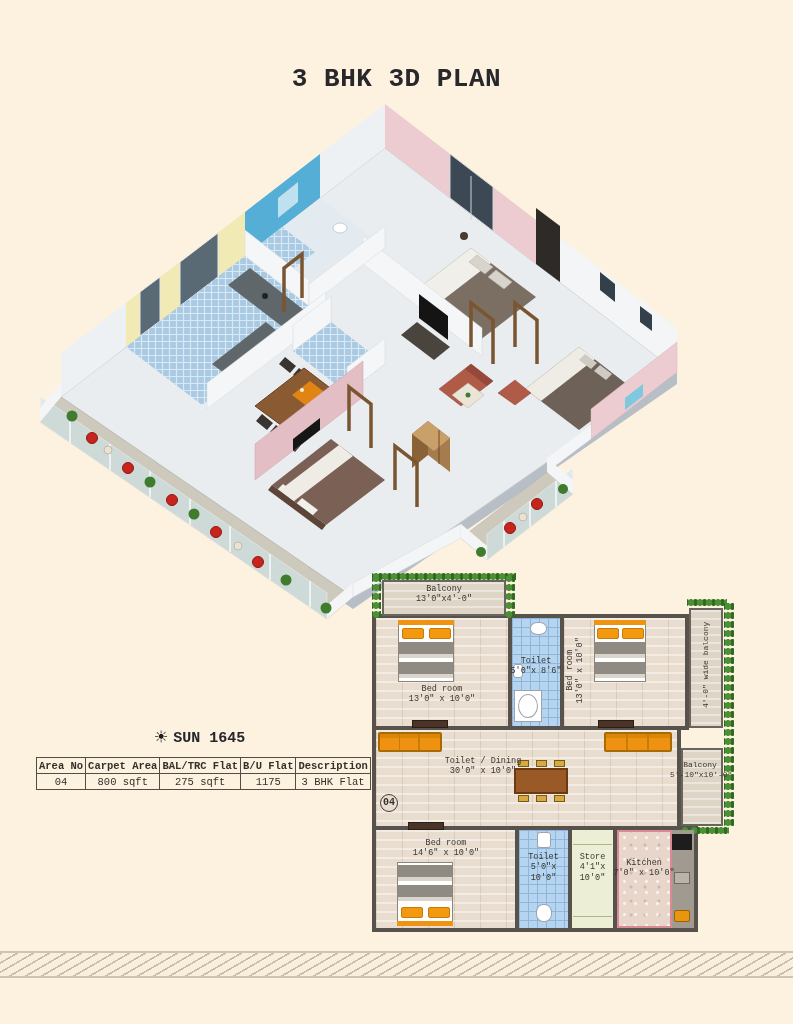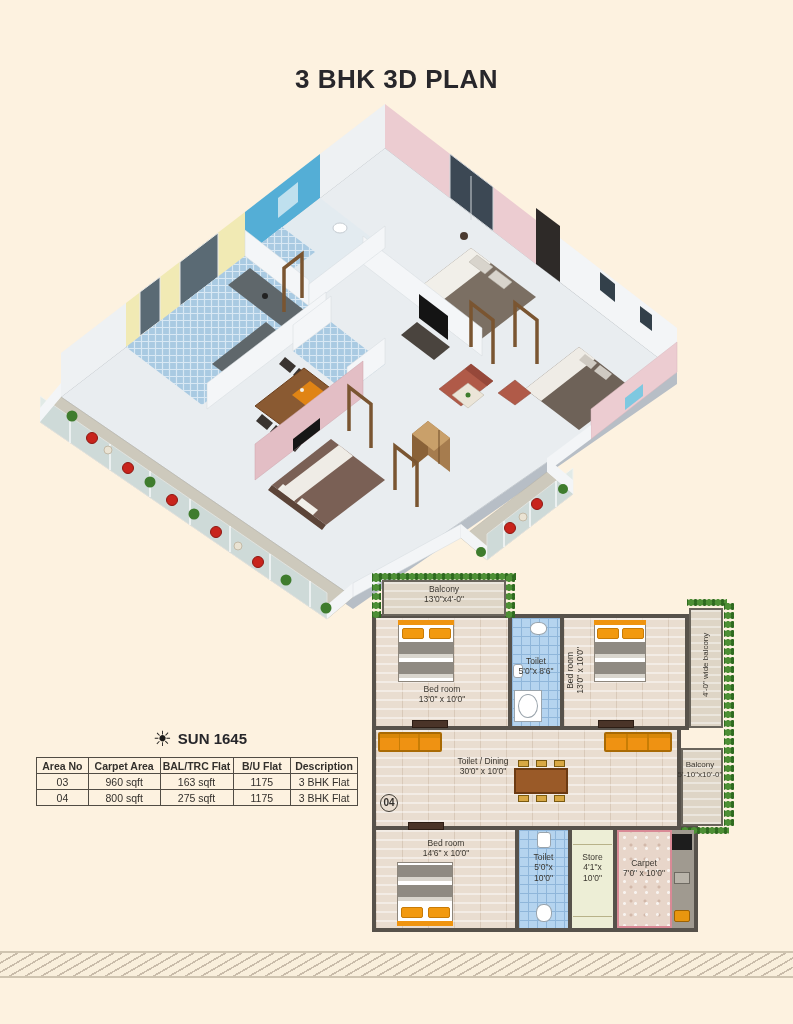--- a/index.html
+++ b/index.html
@@ -1,17 +1,17 @@
 <!DOCTYPE html>
 <html><head>
 <meta charset="utf-8">
 <style>
   html,body{margin:0;padding:0;}
   .page{position:relative;width:793px;height:1024px;background:#fdf2e0;overflow:hidden;
-        font-family:Liberation Sans, sans-serif;}
+        font-family:Liberation Mono, monospace;}
   .title{position:absolute;left:0;right:0;top:64px;text-align:center;font-size:26px;
          font-weight:bold;letter-spacing:.5px;color:#28272b;}
   
   .plan3d{position:absolute;left:40px;top:100px;width:680px;height:540px;}
   
   .plan2d{position:absolute;left:372px;top:572px;width:368px;height:364px;font-size:8.5px;
           color:#3a362f;line-height:1.22;}
   .plan2d *{box-sizing:border-box;}
   .wallback{position:absolute;background:#57524b;}
   .floor-wood{position:absolute;background-color:#e9ddd0;
@@ -376,21 +376,21 @@
       <span>Toilet</span>
       <span>5'0"x</span>
       <span>10'0"</span>
     </div>
     <div class="room-label" style="left:200px;top:280px;width:41px;">
       <span>Store</span>
       <span>4'1"x</span>
       <span>10'0"</span>
     </div>
     <div class="room-label" style="left:241px;top:286px;width:62px;">
-      <span>Carpet</span>
+      <span>Kitchen</span>
       <span>7'0" x 10'0"</span>
     </div>
   </div>
 
   <div class="sunrow">
     <span class="sun">☀</span>
     <span class="suntext">SUN 1645</span>
   </div>
 
   <table class="areas">
@@ -405,27 +405,20 @@
       <tr>
         <th>Area No</th>
         <th>Carpet Area</th>
         <th>BAL/TRC Flat</th>
         <th>B/U Flat</th>
         <th>Description</th>
       </tr>
     </thead>
     <tbody>
       <tr>
-        <td>03</td>
-        <td>960 sqft</td>
-        <td>163 sqft</td>
-        <td>1175</td>
-        <td>3 BHK Flat</td>
-      </tr>
-      <tr>
         <td>04</td>
         <td>800 sqft</td>
         <td>275 sqft</td>
         <td>1175</td>
         <td>3 BHK Flat</td>
       </tr>
     </tbody>
   </table>
 
   <div class="band"></div>

